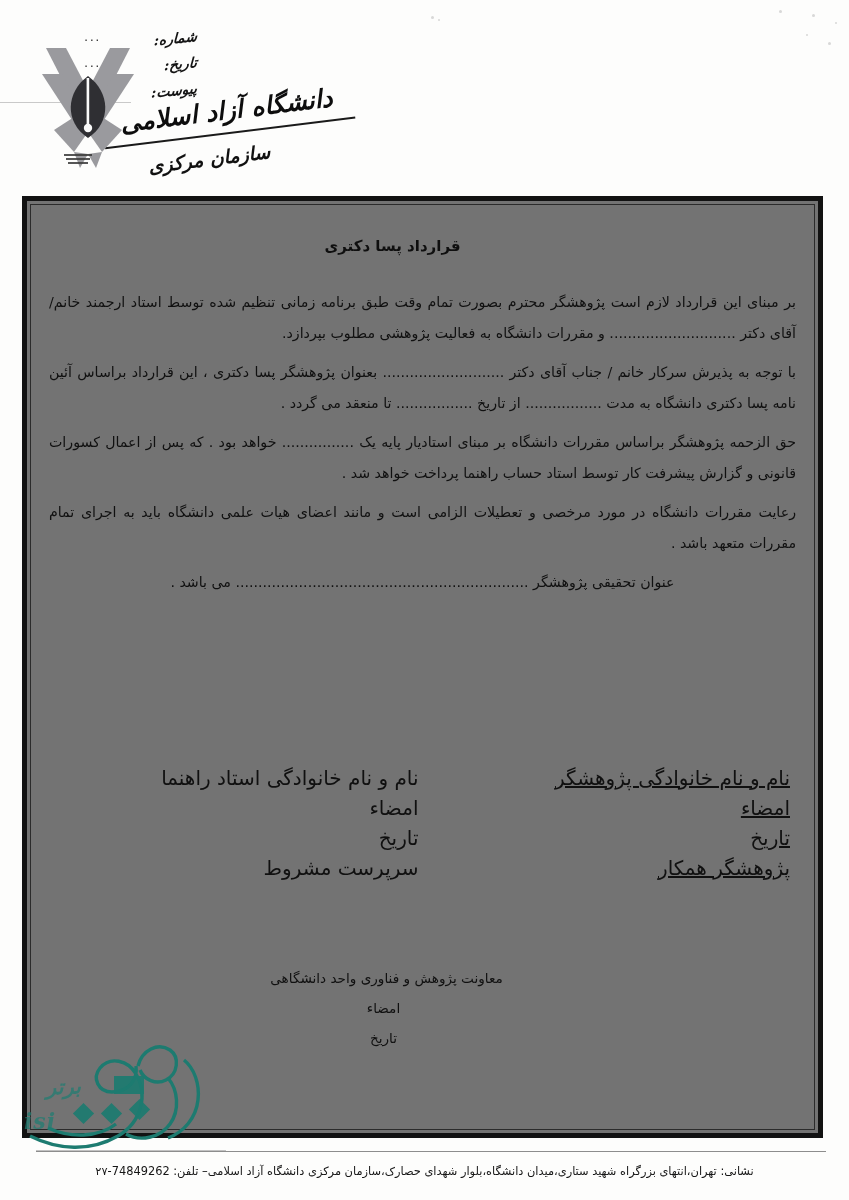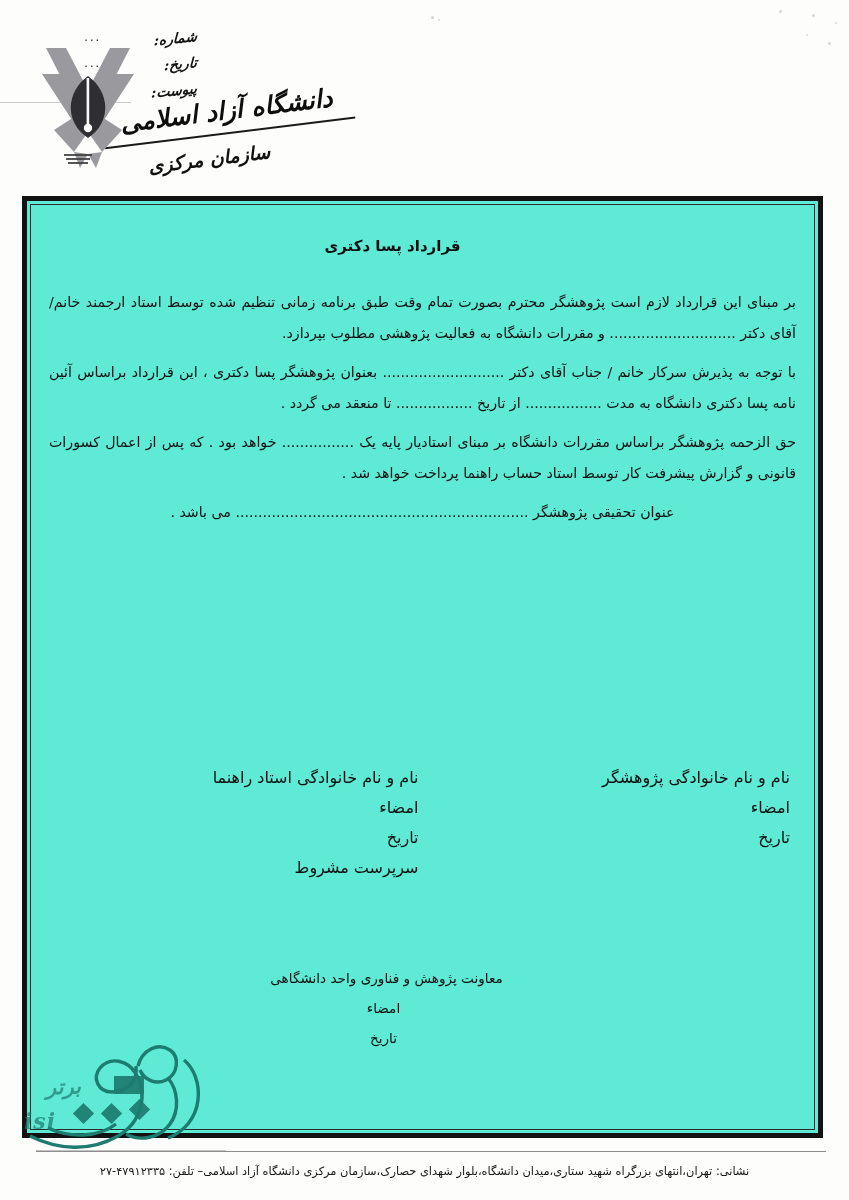--- a/index.html
+++ b/index.html
@@ -112,21 +112,21 @@
   }
 
   
   .contract-box {
     position: absolute;
     top: 196px;
     left: 22px;
     width: 801px;
     height: 942px;
     border: 5px solid #121212;
-    background: #5eead4;
+    background: #737373;
     box-sizing: border-box;
   }
   .contract-inner {
     position: absolute;
     inset: 3px;
     border: 1px solid #2b2b2b;
     box-sizing: border-box;
   }
 
   .doc-title {
@@ -162,25 +162,25 @@
     position: absolute;
     top: 562px;
     right: 22px;
     left: 22px;
     direction: rtl;
     display: flex;
     justify-content: flex-start;
   }
   .sig-col {
     width: 50%;
-    font-size: 16px;
+    font-size: 20px;
     line-height: 30px;
     color: #101010;
   }
-  .sig-col.right { text-align: right; padding-right: 6px; }
+  .sig-col.right { text-align: right; padding-right: 6px; text-decoration: underline; }
   .sig-col.left  { text-align: right; padding-right: 2px; }
   .sig-line { white-space: nowrap; }
 
   .sig-bottom {
     position: absolute;
     top: 762px;
     right: 0; left: 0;
     direction: rtl;
     text-align: center;
     font-size: 13.6px;
@@ -309,28 +309,30 @@
 
   <div class="contract-box">
     <div class="contract-inner"></div>
 
     <div class="doc-title">قرارداد پسا دکتری</div>
 
     <div class="body-text">
       <p class="para">بر مبنای این قرارداد لازم است پژوهشگر محترم بصورت تمام وقت طبق برنامه زمانی تنظیم شده توسط استاد ارجمند خانم/آقای دکتر ............................ و مقررات دانشگاه به فعالیت پژوهشی مطلوب بپردازد.</p>
       <p class="para">با توجه به پذیرش سرکار خانم / جناب آقای دکتر ........................... بعنوان پژوهشگر پسا دکتری ، این قرارداد براساس آئین نامه پسا دکتری دانشگاه به مدت ................. از تاریخ ................. تا منعقد می گردد .</p>
       <p class="para">حق الزحمه پژوهشگر براساس مقررات دانشگاه بر مبنای استادیار پایه یک ................ خواهد بود . که پس از اعمال کسورات قانونی و گزارش پیشرفت کار توسط استاد حساب راهنما پرداخت خواهد شد .</p>
+      <p class="para">رعایت مقررات دانشگاه در مورد مرخصی و تعطیلات الزامی است و مانند اعضای هیات علمی دانشگاه باید به اجرای تمام مقررات متعهد باشد .</p>
       <p class="para" style="text-align:right;text-align-last:center;">عنوان تحقیقی پژوهشگر ................................................................. می باشد .</p>
     </div>
 
     <div class="sig-area">
       <div class="sig-col right">
         <div class="sig-line">نام و نام خانوادگی پژوهشگر</div>
         <div class="sig-line">امضاء</div>
         <div class="sig-line">تاریخ</div>
+        <div class="sig-line">پژوهشگر همکار</div>
       </div>
       <div class="sig-col left">
         <div class="sig-line">نام و نام خانوادگی استاد راهنما</div>
         <div class="sig-line">امضاء</div>
         <div class="sig-line">تاریخ</div>
         <div class="sig-line">سرپرست مشروط</div>
       </div>
     </div>
 
     <div class="sig-bottom">
@@ -354,15 +356,15 @@
         <rect x="86" y="74" width="15" height="15" transform="rotate(45 93.5 81.5)"></rect>
         <rect x="114" y="70" width="15" height="15" transform="rotate(45 121.5 77.5)"></rect>
         <path d="M96 44 L126 44 L126 62 L96 62 Z"></path>
       </g>
     </svg>
     <span class="stamp-word stamp-isi">isi</span>
     <span class="stamp-word stamp-bartar">برتر</span>
   </div>
 
   <div class="footer-rule"></div>
-  <div class="footer-text">نشانی: تهران،انتهای بزرگراه شهید ستاری،میدان دانشگاه،بلوار شهدای حصارک،سازمان مرکزی دانشگاه آزاد اسلامی– تلفن: ۴۷۹۱۲۳۳۵-۲۷</div>
+  <div class="footer-text">نشانی: تهران،انتهای بزرگراه شهید ستاری،میدان دانشگاه،بلوار شهدای حصارک،سازمان مرکزی دانشگاه آزاد اسلامی– تلفن: 74849262-۲۷</div>
 
 </div>
 
 </body></html>

